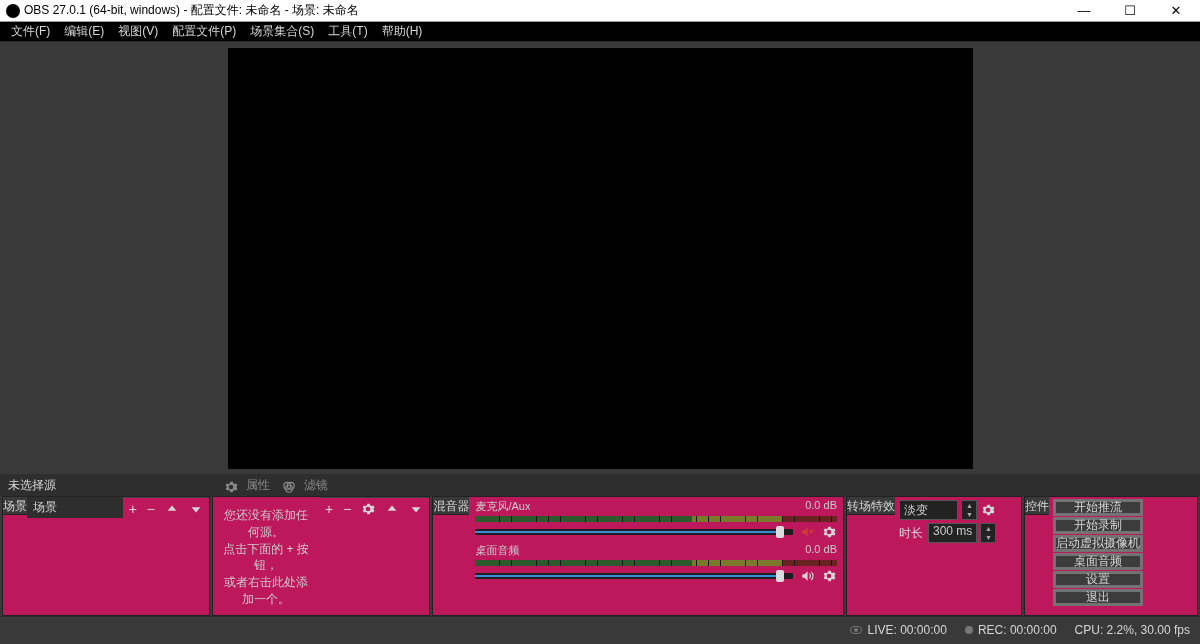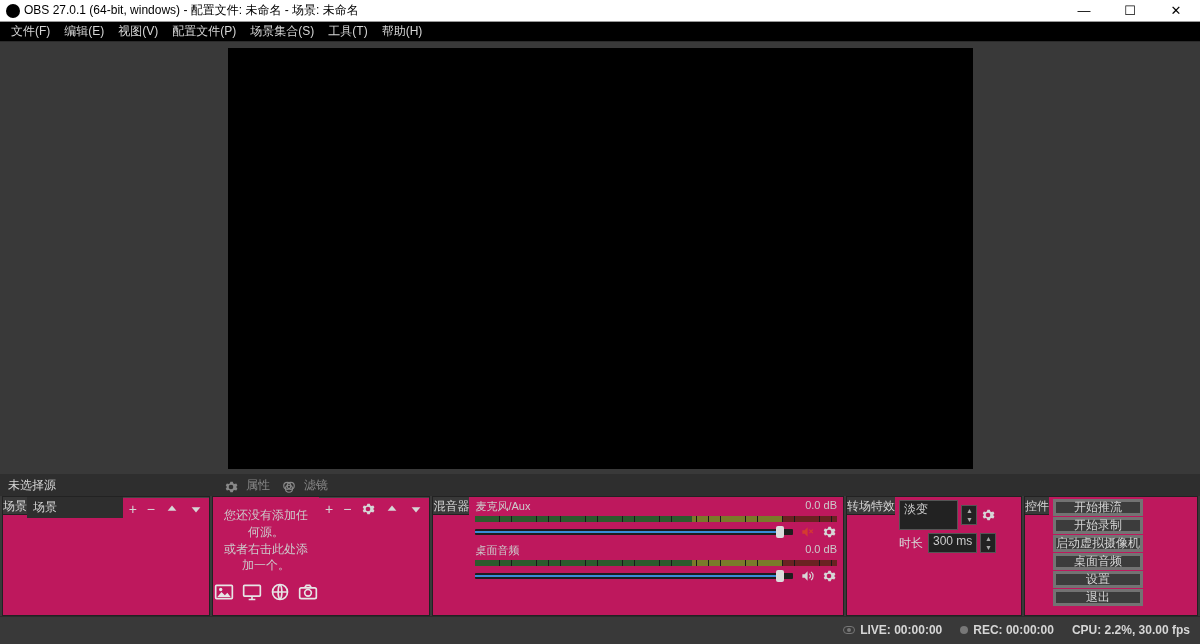--- a/index.html
+++ b/index.html
@@ -57,33 +57,33 @@
 .mixer-slider { flex: 1; height: 6px; background: #1e1e1e; position: relative; border-radius: 1px; }
 .mixer-fill { position: absolute; left: 0; top: 2px; height: 2px; background: #3a8bd8; width: 96%; }
 .mixer-handle { position: absolute; top: -3px; width: 8px; height: 12px; background: #dcdcdc; border-radius: 2px; left: calc(96% - 4px); }
 .ch-btn { width: 16px; height: 16px; display: flex; align-items: center; justify-content: center; cursor: pointer; }
 .ch-btn svg { width: 14px; height: 14px; }
 
 
 .dock-trans { flex: 0 0 176px; }
 .trans-body { padding: 3px 4px; font-size: 12px; }
 .trans-row { display: flex; align-items: center; gap: 3px; margin-bottom: 3px; }
-.trans-select { flex: 1; height: 30px; background: #222; border: 1px solid #555; color: #ccc; padding: 0 4px; display: flex; align-items: flex-start; justify-content: space-between; }
+.trans-select { flex: 1; height: 20px; background: #222; border: 1px solid #555; color: #ccc; padding: 0 4px; display: flex; align-items: flex-end; justify-content: space-between; }
 .spin { width: 16px; height: 20px; background: #222; border: 1px solid #555; display: flex; flex-direction: column; }
 .spin div { flex: 1; display: flex; align-items: center; justify-content: center; font-size: 7px; color: #aaa; cursor: pointer; }
 .trans-label { width: 26px; }
 .trans-input { flex: 1; height: 20px; background: #222; border: 1px solid #555; color: #ccc; padding: 0 4px; }
 
 
 .dock-ctrls { flex: 0 0 174px; }
 .ctrls-body { padding: 2px 4px; display: flex; flex-direction: column; gap: 1px; }
 .ctrl-btn { height: 17px; background: #3c3c3c; border: 3px solid #737373; font-size: 12px; cursor: pointer; display: flex; align-items: center; justify-content: center; }
 
 
-.statusbar { height: 26px; display: flex; align-items: center; justify-content: flex-end; padding: 0 10px; font-size: 12px; gap: 18px; background: #393939; border-top: 1px solid #2b2b2b; font-weight: bold; }
+.statusbar { height: 26px; display: flex; align-items: center; justify-content: flex-end; padding: 0 10px; font-size: 12px; gap: 18px; background: #393939; border-top: 1px solid #2b2b2b; }
 .status-seg { display: flex; align-items: center; gap: 5px; }
 .dot { width: 8px; height: 8px; border-radius: 50%; background: #777; }
 .live-icon { width: 12px; height: 8px; border: 1px solid #777; border-radius: 5px; position: relative; }
 .live-icon::after { content: ""; position: absolute; left: 3px; top: 1px; width: 4px; height: 4px; border-radius: 50%; background: #777; }
 </style>
 </head>
 <body>
 
 <div class="titlebar">
   <div class="logo"></div>
@@ -150,20 +150,21 @@
             <path d="M8 12L3 6h10z"></path>
           </svg>
         </div>
     </div>
   </div>
 
   <div class="dock dock-sources">
     <div class="dock-body">
       <div class="sources-empty">
         <div>您还没有添加任何源。</div>
+        <div>点击下面的 + 按钮，</div>
         <div>或者右击此处添加一个。</div>
       </div>
       <div class="source-icons">
         <svg viewBox="0 0 24 24">
             <rect x="2" y="4" width="20" height="16" rx="1" fill="none" stroke="#e6e6e6" stroke-width="2"></rect>
             <circle cx="8" cy="9" r="2"></circle>
             <path d="M4 18l5-6 4 4 3-3 4 5z"></path>
           </svg>
         <svg viewBox="0 0 24 24">
             <rect x="2" y="4" width="20" height="13" rx="1" fill="none" stroke="#e6e6e6" stroke-width="2"></rect>

